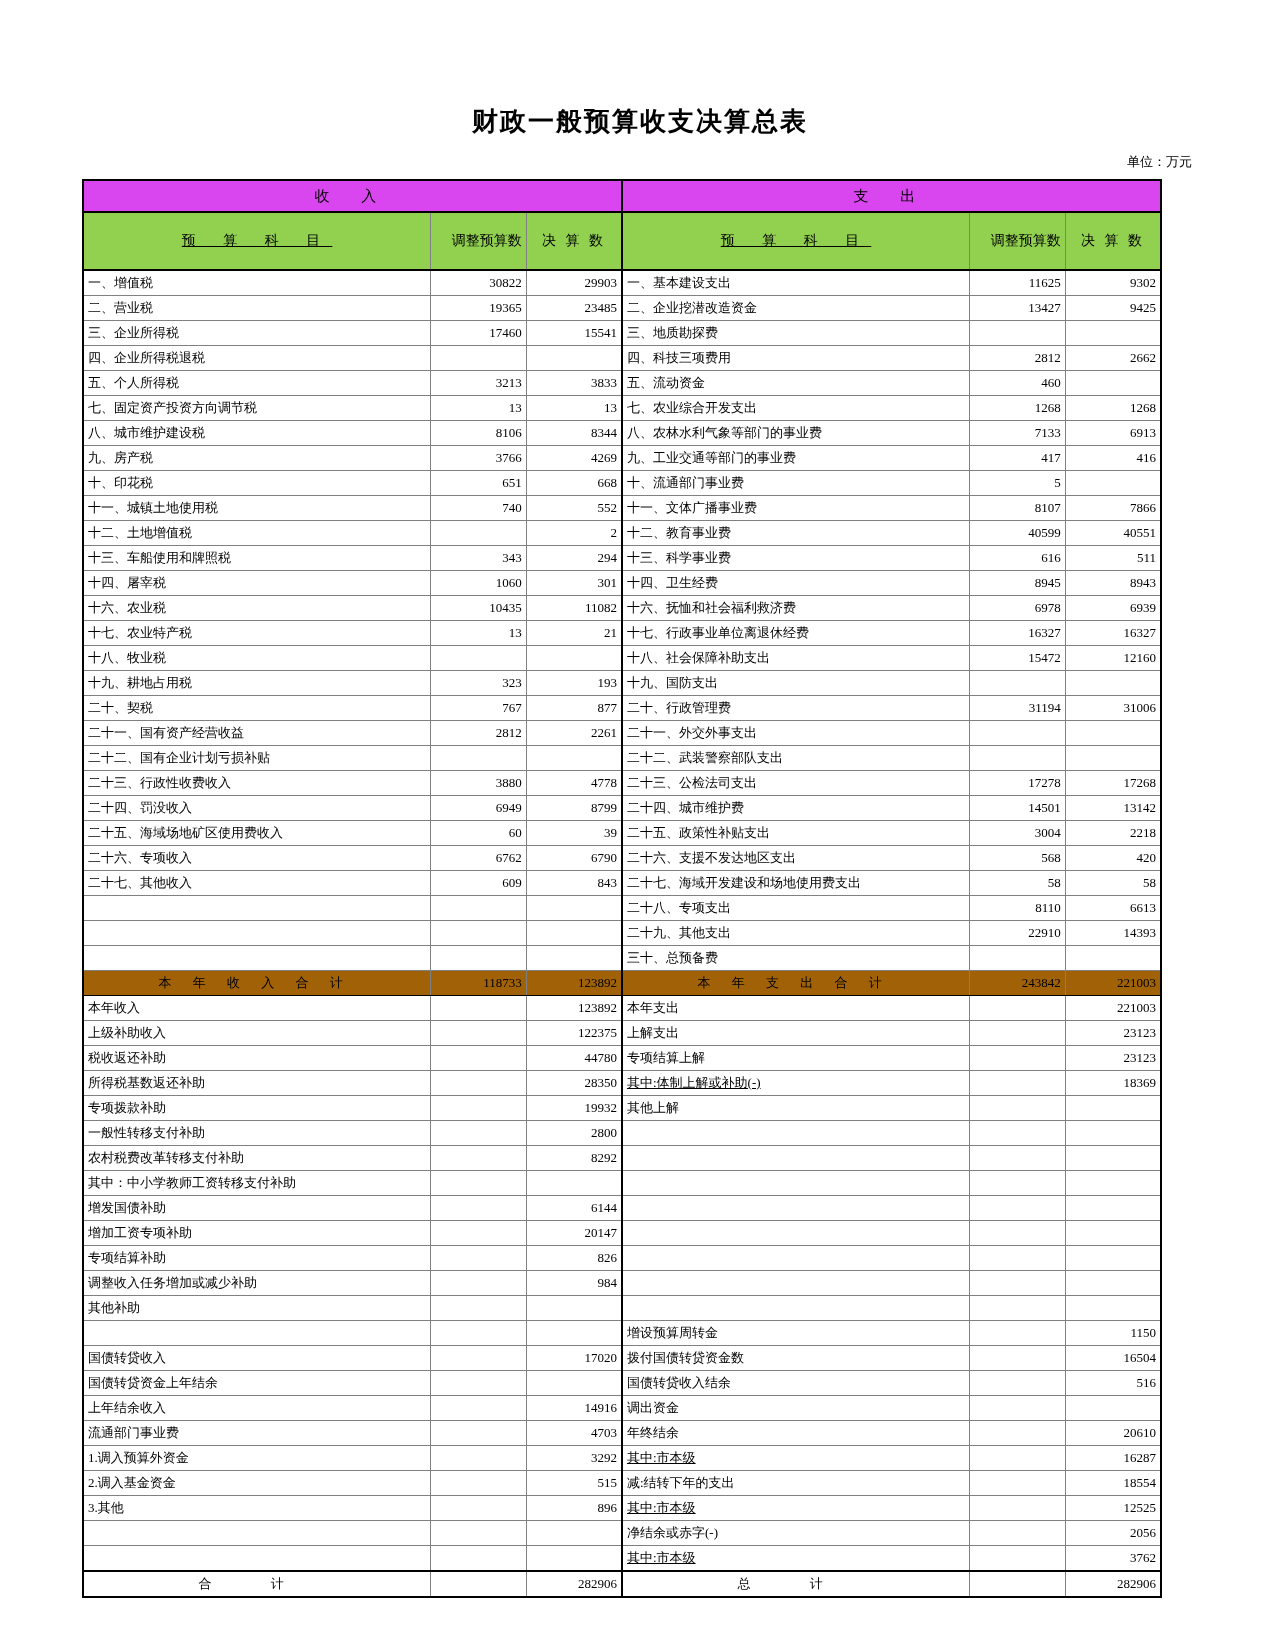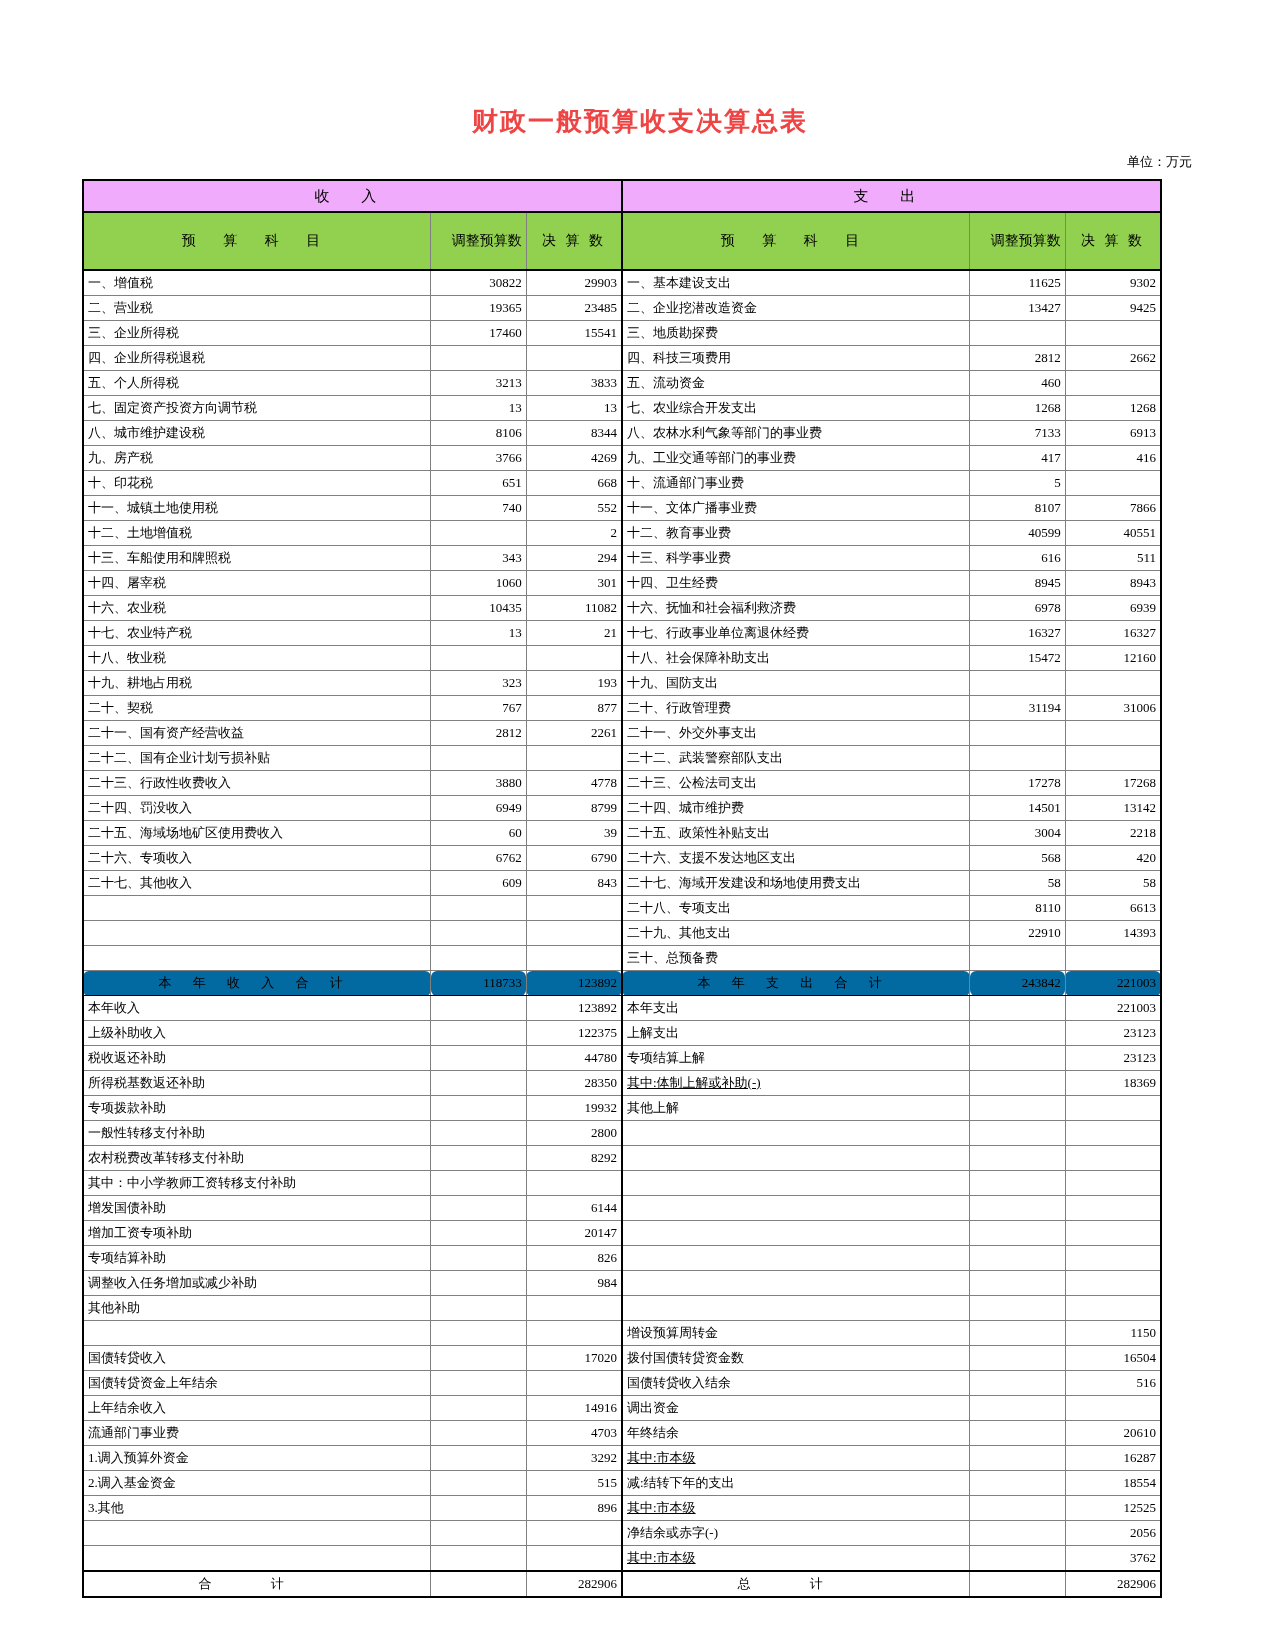--- a/index.html
+++ b/index.html
@@ -10,21 +10,21 @@
   }
   .page {
     width: 1280px;
     height: 1627px;
     position: relative;
     background: #ffffff;
     box-sizing: border-box;
   }
   .title {
     text-align: center;
-    color: #ef4444;
+    color: #000000;
     font-size: 26px;
     font-weight: bold;
     letter-spacing: 2px;
     padding-top: 104px;
     font-family: "Liberation Serif", "DejaVu Serif", serif;
   }
   .unit {
     text-align: right;
     font-size: 13px;
     padding-right: 88px;
@@ -48,53 +48,52 @@
     overflow: hidden;
     white-space: nowrap;
     vertical-align: middle;
   }
   
   col.c-label { width: 345px; }
   col.c-adj   { width: 95px; }
   col.c-fin   { width: 95px; }
 
   .grp-head {
-    background: #f0abfc;
+    background: #d946ef;
     text-align: center;
     font-size: 15px;
     font-weight: normal;
     letter-spacing: 14px;
     height: 30px !important;
     border-top: 2px solid #000 !important;
     border-bottom: 2px solid #000 !important;
     margin-top: 27px;
   }
   .col-head {
     background: #92d050;
     text-align: center;
     height: 56px !important;
     font-size: 14px;
     border-bottom: 2px solid #000 !important;
   }
-  .col-head.wide { letter-spacing: 12px; }
+  .col-head.wide { letter-spacing: 12px; text-decoration: underline; }
   .col-head.num { letter-spacing: 0px; }
   .col-head.numsp { letter-spacing: 3px; }
 
   .lbl { text-align: left; }
   .num { text-align: right; padding-right: 6px; }
 
   .ind1 { padding-left: 22px; }
   .ind2 { padding-left: 40px; }
   .ind3 { padding-left: 58px; text-decoration: underline; }
 
   tr.total-green td {
-    background: #0369a1;
+    background: #a16207;
     border-top: 1.5px solid #000;
     border-bottom: 1.5px solid #000;
-    border-radius: 6px;
   }
   tr.total-green td.lbl {
     text-align: center;
     letter-spacing: 9px;
     padding-left: 0;
   }
   tr.grand td {
     border-top: 2px solid #000;
     border-bottom: 2px solid #000;
   }

